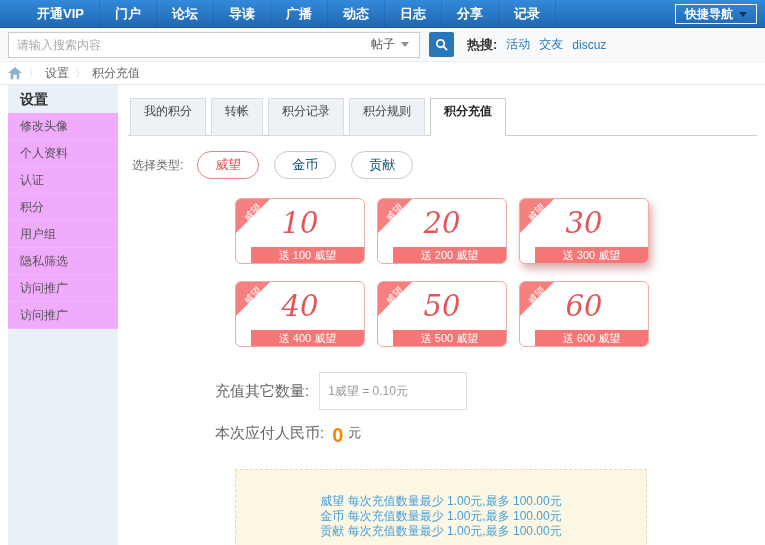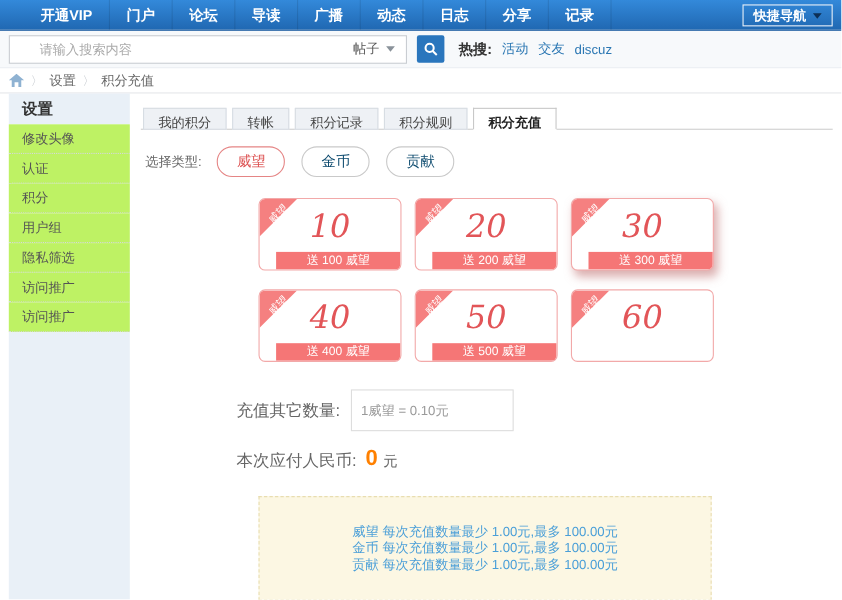--- a/index.html
+++ b/index.html
@@ -7,46 +7,46 @@
 
   
   .navbar { height:28px; background:linear-gradient(#3389da,#2068b2); border-bottom:1px solid #1a5aa0; display:flex; align-items:stretch; position:relative; }
   .nav-item { color:#fff; font-size:13px; font-weight:bold; line-height:28px; padding:0 15px; border-right:1px solid rgba(0,0,0,0.10); cursor:pointer; }
   .nav-item:first-child { margin-left:22px; }
   .quick-nav { position:absolute; right:8px; top:4px; height:20px; border:1px solid #e8f0f8; color:#fff; font-size:12px; font-weight:bold; line-height:18px; padding:0 9px; display:flex; align-items:center; gap:6px; cursor:pointer; }
   .quick-nav .tri { width:0; height:0; border-left:4px solid transparent; border-right:4px solid transparent; border-top:5px solid #0d2f55; }
 
   
   .search-row { height:34px; background:#f7f9fb; border-bottom:1px solid #ebeff3; display:flex; align-items:center; padding:0 8px; }
-  .search-box { width:362px; height:26px; background:#fff; border:1px solid #c9cdd2; display:flex; align-items:center;padding-left:19px; }
+  .search-box { width:412px; height:26px; background:#fff; border:1px solid #c9cdd2; display:flex; align-items:center; }
   .search-box input { flex:1; border:none; outline:none; height:22px; padding:0 8px; font-size:12px; color:#333; background:transparent; }
   .search-box input::placeholder { color:#aaa; }
   .search-type { display:flex; align-items:center; gap:6px; padding:0 10px; font-size:12px; color:#555; cursor:pointer; }
   .search-type .tri { width:0; height:0; border-left:4px solid transparent; border-right:4px solid transparent; border-top:5px solid #8a929a; }
   .search-btn { width:25px; height:25px; margin-left:9px; background:#2a76bd; border:none; border-radius:2px; display:flex; align-items:center; justify-content:center; cursor:pointer; }
   .hot-label { margin-left:13px; font-size:13px; font-weight:bold; color:#333; }
   .hot-link { margin-left:9px; font-size:12px; color:#2b77b3; text-decoration:none; cursor:pointer; }
 
   
   .breadcrumb { height:22px; display:flex; align-items:center; padding:0 8px; font-size:12px; color:#666; }
   .crumb-sep { color:#c2c7cc; margin:0 6px; font-size:11px; }
   .crumb { cursor:pointer; }
 
   
   .page { height:461px; border-top:1px solid #e5e7e9; display:flex; }
   .sidebar { width:110px; margin-left:8px; display:flex; flex-direction:column; }
   .sidebar-title { height:28px; line-height:28px; background:#e9f0f7; font-size:14px; font-weight:bold; color:#333; padding-left:12px; }
-  .side-item { height:27px; line-height:27px; font-size:12px; color:#555; padding-left:12px; border-bottom:1px dotted #d4d8dc; cursor:pointer; background:#bef264; }
+  .side-item { height:27px; line-height:27px; font-size:12px; color:#555; padding-left:12px; border-bottom:1px dotted #d4d8dc; cursor:pointer; background:#f0abfc; }
   .side-fill { flex:1; background:#e9f0f7; }
 
   .main { flex:1; margin-left:10px; margin-right:8px; padding-top:13px; }
 
   
   .tabs { display:flex; gap:5px; border-bottom:1px solid #cfcfcf; padding-left:2px; }
-  .tab { height:20px; line-height:25px; padding:0 13px; font-size:12px; color:#444; background:#eef1f5; border:1px solid #d7dde3; margin-bottom:-1px; cursor:pointer; }
+  .tab { height:38px; line-height:25px; padding:0 13px; font-size:12px; color:#444; background:#eef1f5; border:1px solid #d7dde3; margin-bottom:-1px; cursor:pointer; }
   .tab.active { background:#fff; border-color:#c8c8c8; border-bottom-color:#fff; font-weight:bold; color:#222; }
 
   
   .type-row { display:flex; align-items:center; margin-top:15px; padding-left:4px; }
   .type-label { font-size:12px; color:#666; margin-right:14px; }
   .pill { border:1px solid #c9c9c9; color:#0c4a6e; border-radius:14px; font-size:13px; padding:4px 17px; margin-right:15px; background:#fff; cursor:pointer; }
   .pill.selected { border-color:#e58585; color:#dd5353; }
 
   
   .cards { margin-left:107px; margin-top:19px; width:420px; display:grid; grid-template-columns:repeat(3,130px); column-gap:12px; row-gap:17px; }
@@ -55,21 +55,21 @@
   .card-num { font-family:"DejaVu Serif","Liberation Serif",serif; font-style:italic; font-size:29px; color:#e25558; text-align:center; line-height:48px; }
   .card-strip { position:absolute; left:15px; right:0; bottom:0; height:16px; background:#f57676; color:#fff; font-size:11px; text-align:center; line-height:16px; }
   .ribbon-tri { position:absolute; top:0; left:0; width:0; height:0; border-top:34px solid #f58080; border-right:34px solid transparent; }
   .ribbon-text { position:absolute; top:7px; left:-3px; width:40px; transform:rotate(-45deg); color:#fff; font-size:10px; text-align:center; }
 
   
   .other-row { display:flex; align-items:center; margin-left:87px; margin-top:25px; }
   .form-label { font-size:15px; color:#666; }
   .other-input { width:148px; height:38px; margin-left:10px; border:1px solid #ddd; padding:0 8px; font-size:12px; color:#666; outline:none; }
   .other-input::placeholder { color:#9a9a9a; }
-  .pay-row { display:flex; align-items:flex-end; margin-left:87px; margin-top:14px; }
+  .pay-row { display:flex; align-items:flex-start; margin-left:87px; margin-top:14px; }
   .pay-amount { color:#ff8000; font-weight:bold; font-size:20px; margin:0 5px 0 8px; }
   .pay-unit { font-size:13px; color:#666; }
 
   
   .notice { margin-left:107px; margin-top:22px; width:412px; background:#fcf7e3; border:1px dashed #e8ddb0; padding:24px 0; text-align:center; }
   .notice div { font-size:12px; color:#4a9fd8; line-height:15px; }
 
   
   .pay-btns { display:flex; justify-content:flex-end; margin-top:21px; padding-right:102px; gap:23px; }
   .btn { border:none; color:#fff; font-size:13px; padding:7px 17px; border-radius:15px; cursor:pointer; font-family:inherit; }
@@ -123,20 +123,21 @@
   <span class="crumb">设置</span>
   <span class="crumb-sep">〉</span>
   <span class="crumb">积分充值</span>
 </div>
 
 <div class="page">
 
   <div class="sidebar">
     <div class="sidebar-title">设置</div>
     <div class="side-item">修改头像</div>
+    <div class="side-item">个人资料</div>
     <div class="side-item">认证</div>
     <div class="side-item">积分</div>
     <div class="side-item">用户组</div>
     <div class="side-item">隐私筛选</div>
     <div class="side-item">访问推广</div>
     <div class="side-item">访问推广</div>
     <div class="side-fill"></div>
   </div>
 
   <div class="main">
@@ -184,20 +185,21 @@
       <div class="card">
         <span class="ribbon-tri"></span>
         <span class="ribbon-text">威望</span>
         <div class="card-num">50</div>
         <div class="card-strip">送 500 威望</div>
       </div>
       <div class="card">
         <span class="ribbon-tri"></span>
         <span class="ribbon-text">威望</span>
         <div class="card-num">60</div>
+        <div class="card-strip">送 600 威望</div>
       </div>
     </div>
 
     <div class="other-row">
       <span class="form-label">充值其它数量:</span>
       <input type="text" class="other-input" placeholder="1威望 = 0.10元" style="">
     </div>
 
     <div class="pay-row">
       <span class="form-label">本次应付人民币:</span>

